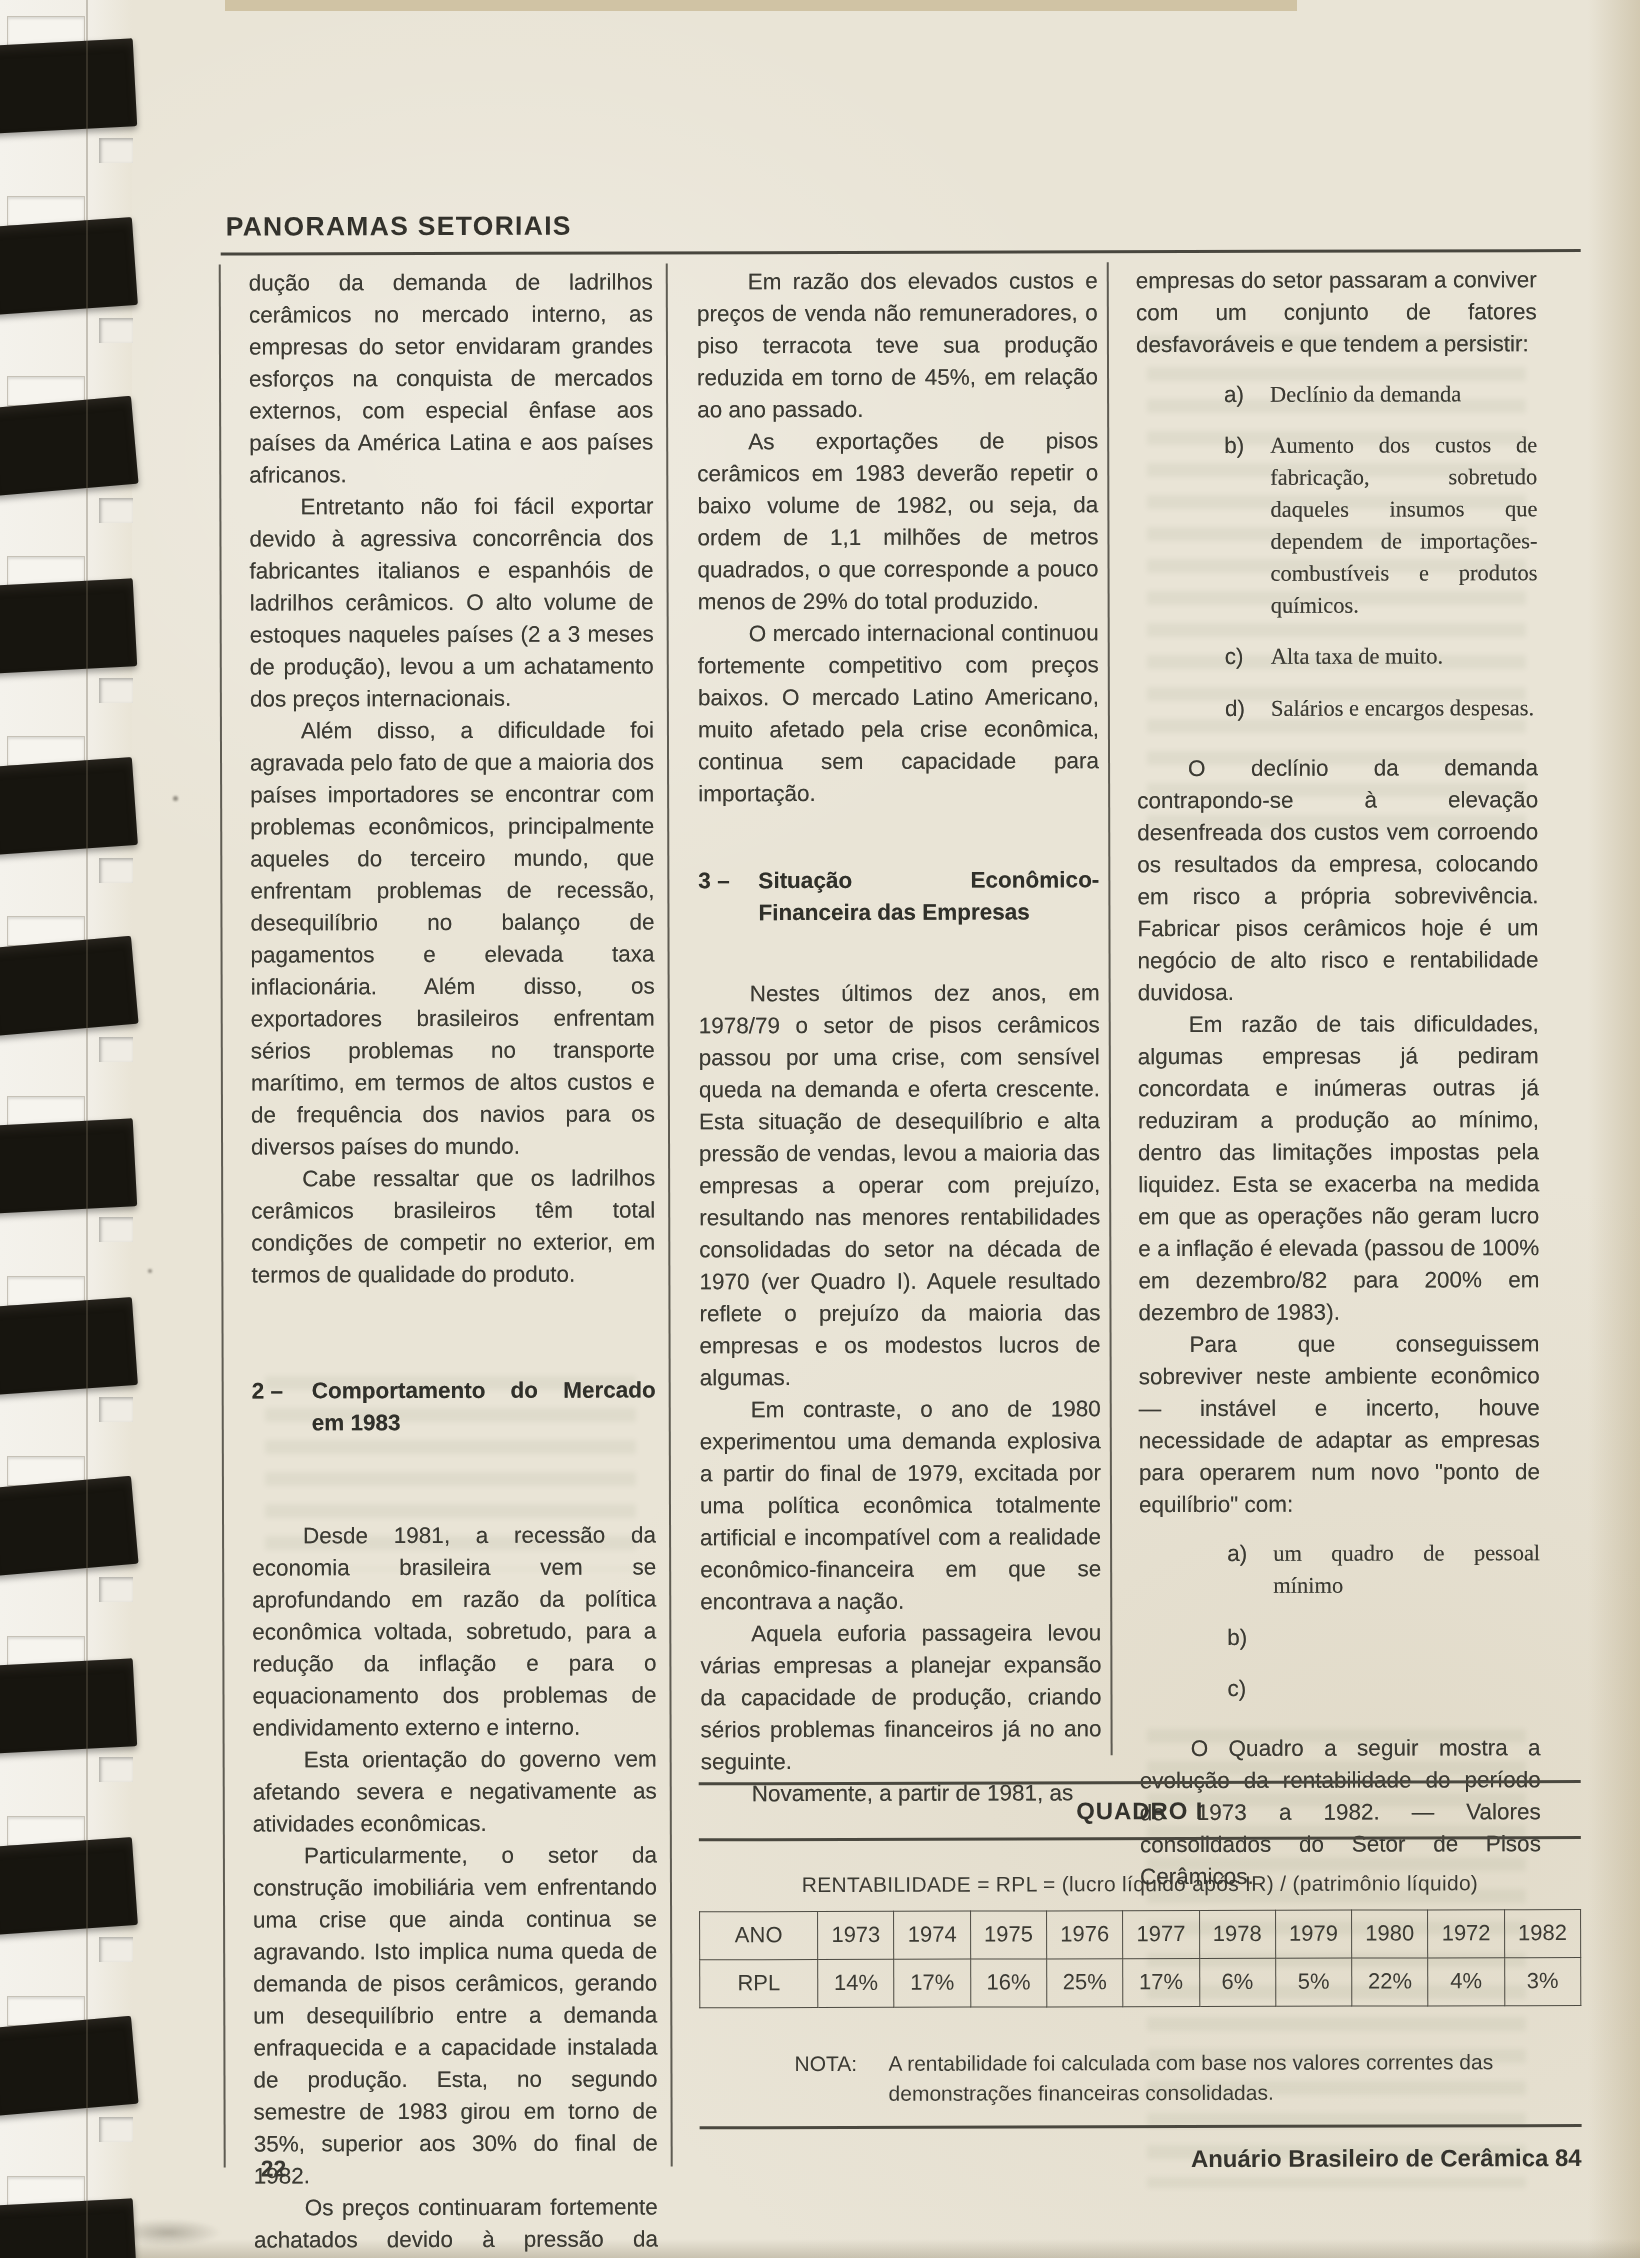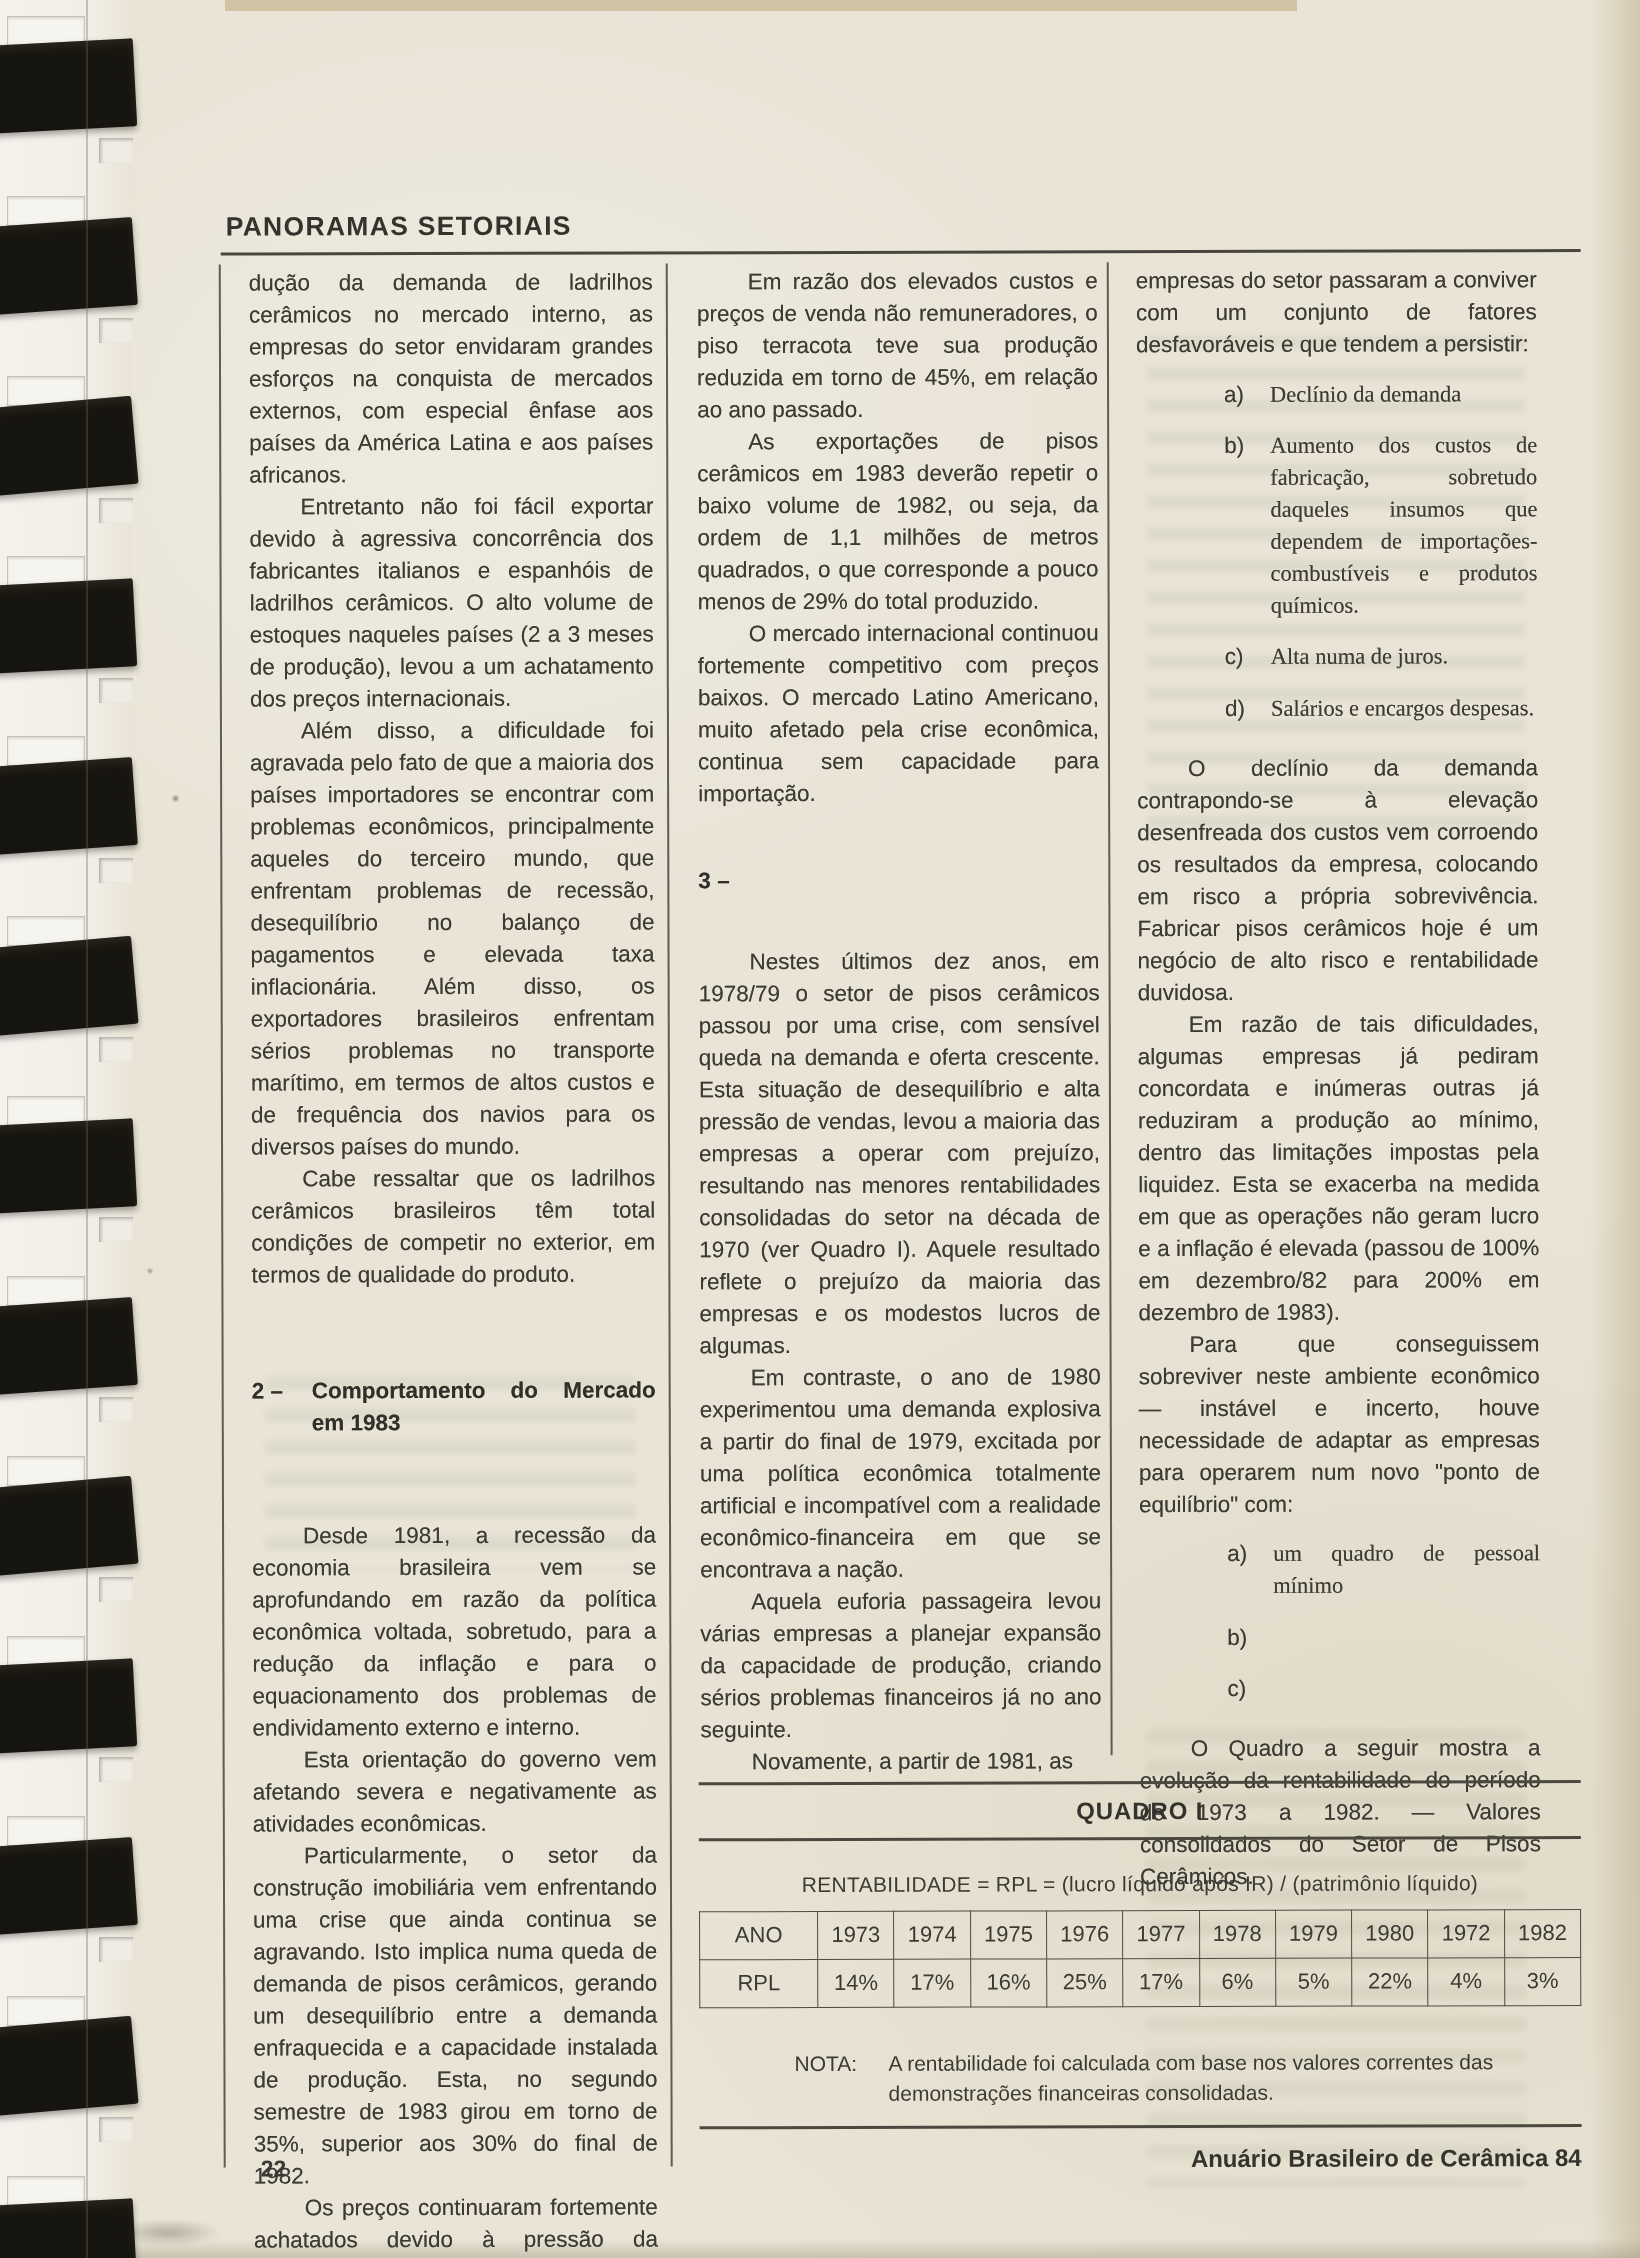--- a/index.html
+++ b/index.html
@@ -164,41 +164,42 @@
       <p class="para indent">Particularmente, o setor da construção imobiliária vem enfrentando uma crise que ainda continua se agravando. Isto implica numa queda de demanda de pisos cerâmicos, gerando um desequilíbrio entre a demanda enfraquecida e a capacidade instalada de produção. Esta, no segundo semestre de 1983 girou em torno de 35%, superior aos 30% do final de 1982.</p>
       <p class="para indent">Os preços continuaram fortemente achatados devido à pressão da concorrência entre os fabricantes, com grande probabilidade de prejuízo na demonstração do resultado consolidado do setor, em 1983.</p>
     </div>
 
     <div class="col col2">
       <p class="para indent">Em razão dos elevados custos e preços de venda não remuneradores, o piso terracota teve sua produção reduzida em torno de 45%, em relação ao ano passado.</p>
       <p class="para indent">As exportações de pisos cerâmicos em 1983 deverão repetir o baixo volume de 1982, ou seja, da ordem de 1,1 milhões de metros quadrados, o que corresponde a pouco menos de 29% do total produzido.</p>
       <p class="para indent">O mercado internacional continuou fortemente competitivo com preços baixos. O mercado Latino Americano, muito afetado pela crise econômica, continua sem capacidade para importação.</p>
       <div class="sec-head">
         <span class="num">3 –</span>
+        <span class="title">Situação Econômico-Financeira das Empresas</span>
       </div>
       <p class="para indent">Nestes últimos dez anos, em 1978/79 o setor de pisos cerâmicos passou por uma crise, com sensível queda na demanda e oferta crescente. Esta situação de desequilíbrio e alta pressão de vendas, levou a maioria das empresas a operar com prejuízo, resultando nas menores rentabilidades consolidadas do setor na década de 1970 (ver Quadro I). Aquele resultado reflete o prejuízo da maioria das empresas e os modestos lucros de algumas.</p>
       <p class="para indent">Em contraste, o ano de 1980 experimentou uma demanda explosiva a partir do final de 1979, excitada por uma política econômica totalmente artificial e incompatível com a realidade econômico-financeira em que se encontrava a nação.</p>
       <p class="para indent">Aquela euforia passageira levou várias empresas a planejar expansão da capacidade de produção, criando sérios problemas financeiros já no ano seguinte.</p>
       <p class="para indent">Novamente, a partir de 1981, as</p>
     </div>
 
     <div class="col col3">
       <p class="para">empresas do setor passaram a conviver com um conjunto de fatores desfavoráveis e que tendem a persistir:</p>
       <div class="list">
         <div class="li">
           <span class="marker">a)</span>
           <div class="li-text">Declínio da demanda</div>
         </div>
         <div class="li">
           <span class="marker">b)</span>
           <div class="li-text">Aumento dos custos de fabricação, sobretudo daqueles insumos que dependem de importações-combustíveis e produtos químicos.</div>
         </div>
         <div class="li">
           <span class="marker">c)</span>
-          <div class="li-text">Alta numa de juros.</div>
+          <div class="li-text">Alta taxa de muito.</div>
         </div>
         <div class="li">
           <span class="marker">d)</span>
           <div class="li-text">Salários e encargos despesas.</div>
         </div>
       </div>
       <p class="para indent">O declínio da demanda contrapondo-se à elevação desenfreada dos custos vem corroendo os resultados da empresa, colocando em risco a própria sobrevivência. Fabricar pisos cerâmicos hoje é um negócio de alto risco e rentabilidade duvidosa.</p>
       <p class="para indent">Em razão de tais dificuldades, algumas empresas já pediram concordata e inúmeras outras já reduziram a produção ao mínimo, dentro das limitações impostas pela liquidez. Esta se exacerba na medida em que as operações não geram lucro e a inflação é elevada (passou de 100% em dezembro/82 para 200% em dezembro de 1983).</p>
       <p class="para indent">Para que conseguissem sobreviver neste ambiente econômico — instável e incerto, houve necessidade de adaptar as empresas para operarem num novo "ponto de equilíbrio" com:</p>
       <div class="list">

